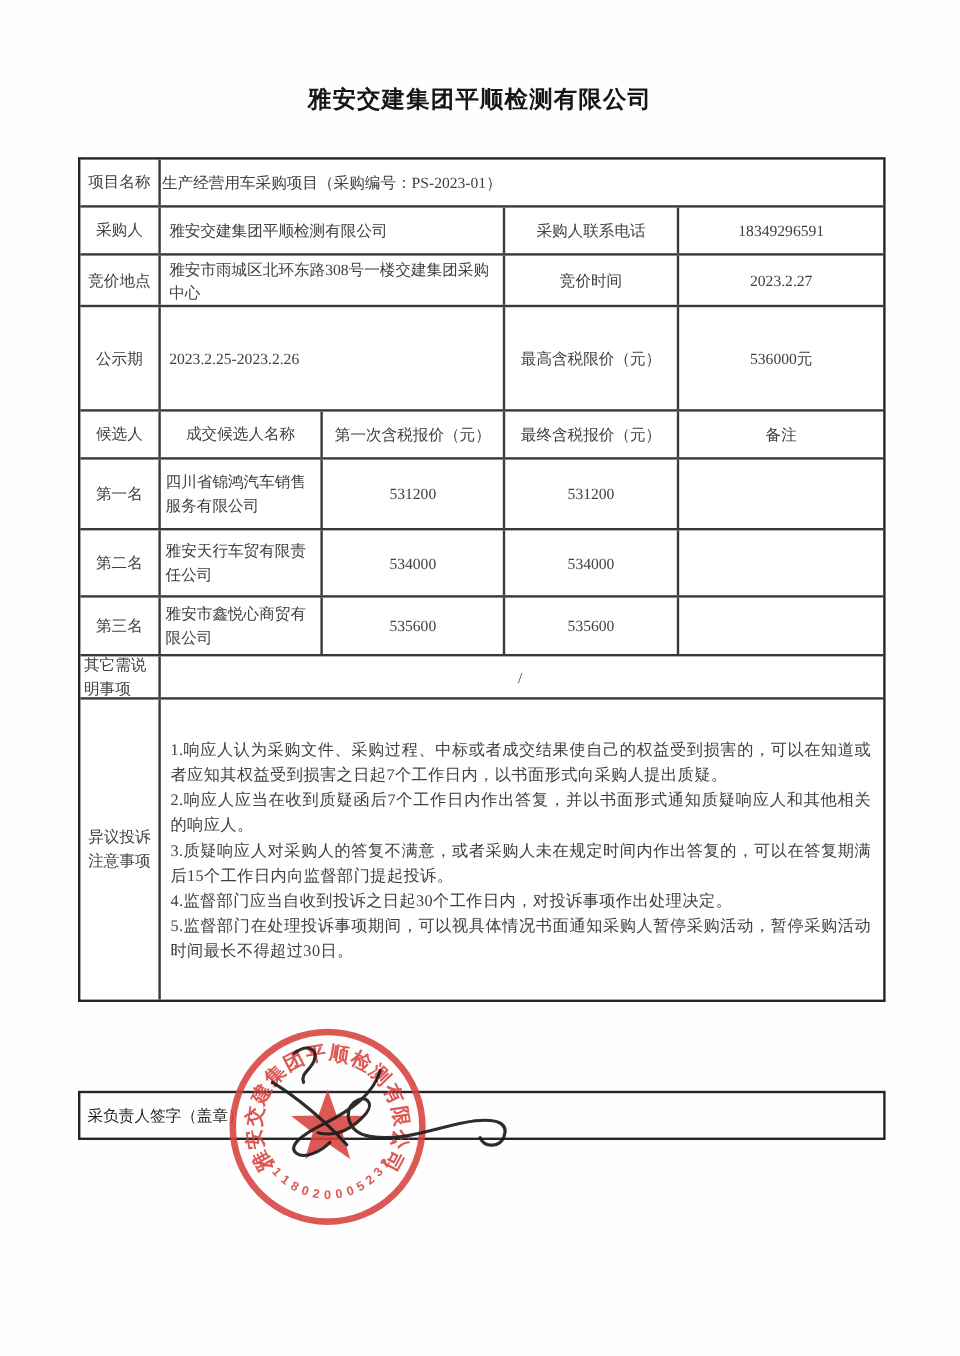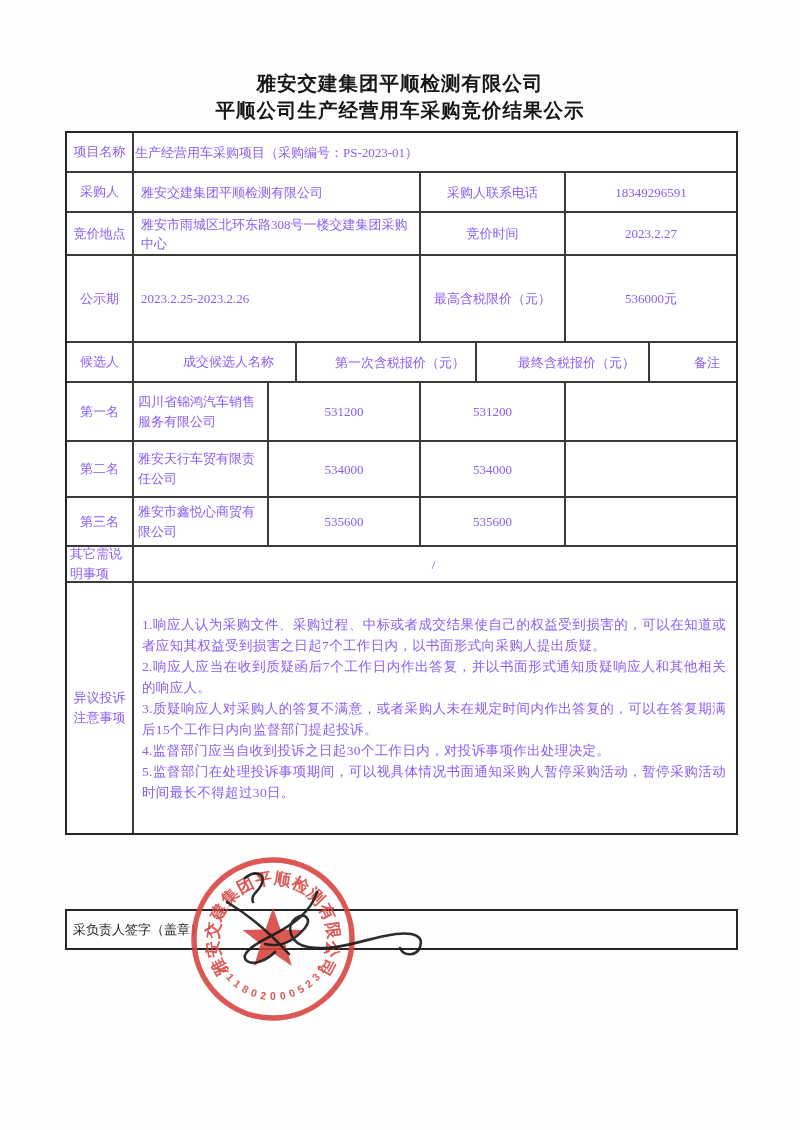--- a/index.html
+++ b/index.html
@@ -24,21 +24,21 @@
     font-family:"Liberation Sans","DejaVu Sans",sans-serif;
     font-weight:bold;font-size:19.5px;line-height:27px;
     letter-spacing:1px;color:#161616;
   }
 
   
   .doc-table{
     position:absolute;left:65px;top:131px;width:673px;
     border:2px solid var(--outer);
     box-sizing:border-box;
-    font-size:13px;line-height:19px;color:#8b5cf6;
+    font-size:13px;line-height:19px;color:#404040;
     background:#fff;
   }
   .t-row{display:flex;box-sizing:border-box;border-bottom:2px solid var(--line);}
   .t-row:last-child{border-bottom:none;}
   .cell{
     box-sizing:border-box;border-right:2px solid var(--line);
     display:flex;align-items:center;
     padding:2px 4px;overflow:hidden;
   }
   .cell:last-child{border-right:none;}
@@ -48,21 +48,21 @@
   .lbl2{width:145px;flex:none;justify-content:center;text-align:center;}
   .val2{flex:1;justify-content:center;text-align:center;}
   .wide{flex:1;justify-content:flex-start;padding-left:1px;}
   .c-name{width:135px;flex:none;justify-content:center;text-align:left;line-height:20px;}
   .c-first{width:152px;flex:none;justify-content:center;text-align:center;}
   .c-final{width:145px;flex:none;justify-content:center;text-align:center;}
   .c-remark{flex:1;justify-content:center;text-align:center;}
   .center{justify-content:center;text-align:center;}
 
   .r1{height:40px;} .r2{height:40px;} .r3{height:43px;} .r4{height:87px;}
-  .r5{height:40px;gap:28px;} .r6{height:59px;} .r7{height:56px;} .r8{height:49px;}
+  .r5{height:40px;} .r6{height:59px;} .r7{height:56px;} .r8{height:49px;}
   .r9{height:36px;} .r10{height:70px;} .r11{height:250px;}
 
   .sub-col{flex:1;display:flex;flex-direction:column;}
   .sub-row{box-sizing:border-box;display:flex;align-items:center;justify-content:center;text-align:center;}
   .sub-row.top{height:38px;border-bottom:2px solid var(--line);}
   .sub-row.bottom{flex:1;}
 
   .objection-cell{
     flex:1;display:flex;flex-direction:column;justify-content:center;
     padding:10px 10px 10px 8px;box-sizing:border-box;
@@ -84,21 +84,20 @@
   .stamp-svg{position:absolute;left:178px;top:844px;width:190px;height:190px;opacity:0.88;}
   .sig-svg{position:absolute;left:205px;top:862px;width:270px;height:115px;}
 </style>
 </head>
 <body>
 
 <div class="page">
 
   <div class="doc-title">
     <div>雅安交建集团平顺检测有限公司</div>
-    <div>平顺公司生产经营用车采购竞价结果公示</div>
   </div>
 
   <div class="doc-table">
 
     <div class="t-row r1">
       <div class="cell lbl">项目名称</div>
       <div class="cell wide">生产经营用车采购项目（采购编号：PS-2023-01）</div>
     </div>
 
     <div class="t-row r2">

